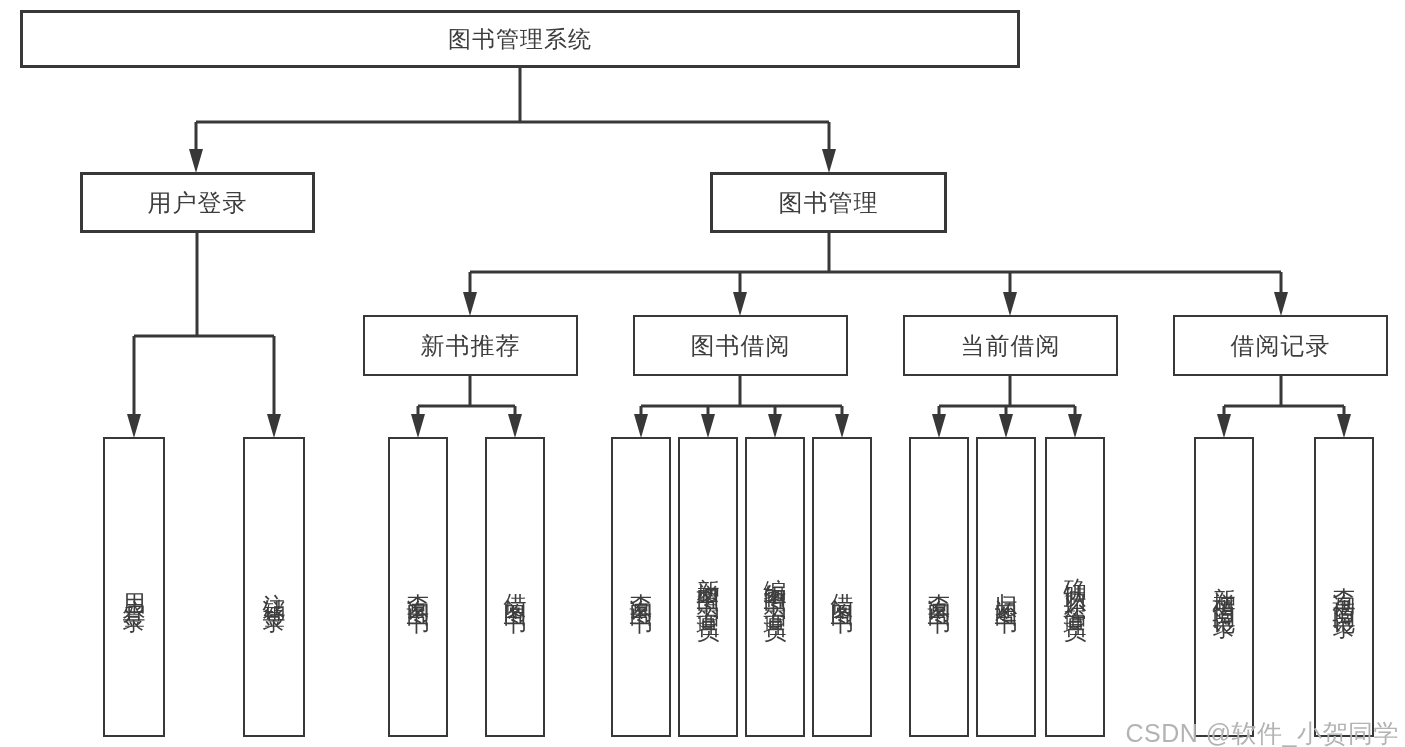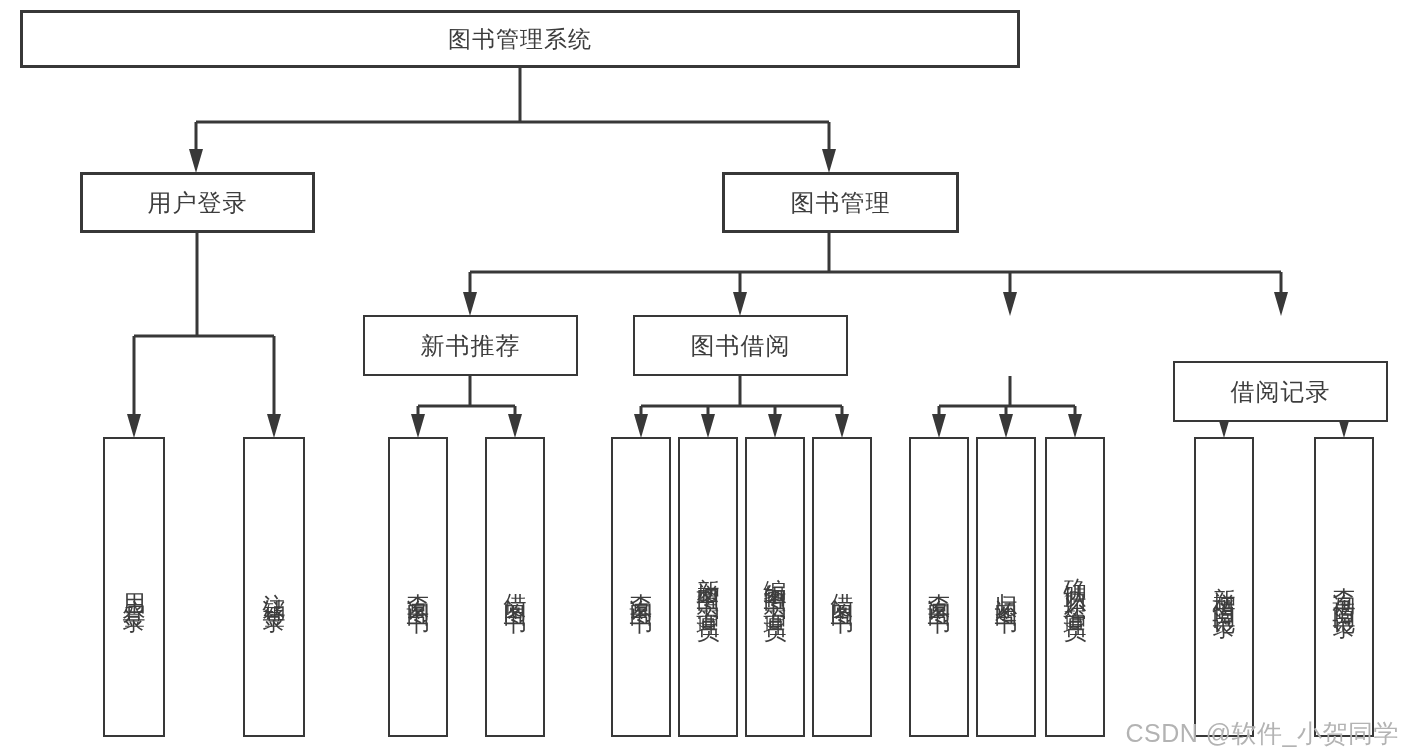--- a/index.html
+++ b/index.html
@@ -110,31 +110,34 @@
     </g>
   </svg>
 
   <div class="box root h">
     <span>图书管理系统</span>
   </div>
 
   <div class="box lvl2 h" style="left:80px; width:235px;">
     <span>用户登录</span>
   </div>
-  <div class="box lvl2 h" style="left:710px; width:237px;margin-left:12px;">
+  <div class="box lvl2 h" style="left:710px; width:237px;">
     <span>图书管理</span>
   </div>
 
   <div class="box lvl3 h" style="left:633px; width:215px;">
     <span>图书借阅</span>
   </div>
   <div class="box lvl3 h" style="left:363px; width:215px;">
     <span>新书推荐</span>
   </div>
-  <div class="box lvl3 h" style="left:1173px; width:215px;margin-top:46px;">
+  <div class="box lvl3 h" style="left:903px; width:215px;">
+    <span>当前借阅</span>
+  </div>
+  <div class="box lvl3 h" style="left:1173px; width:215px;">
     <span>借阅记录</span>
   </div>
 
   <div class="box leaf" style="left:103px; width:62px;">
     <span>用户登录</span>
   </div>
   <div class="box leaf" style="left:243px; width:62px;">
     <span>注销登录</span>
   </div>
 

